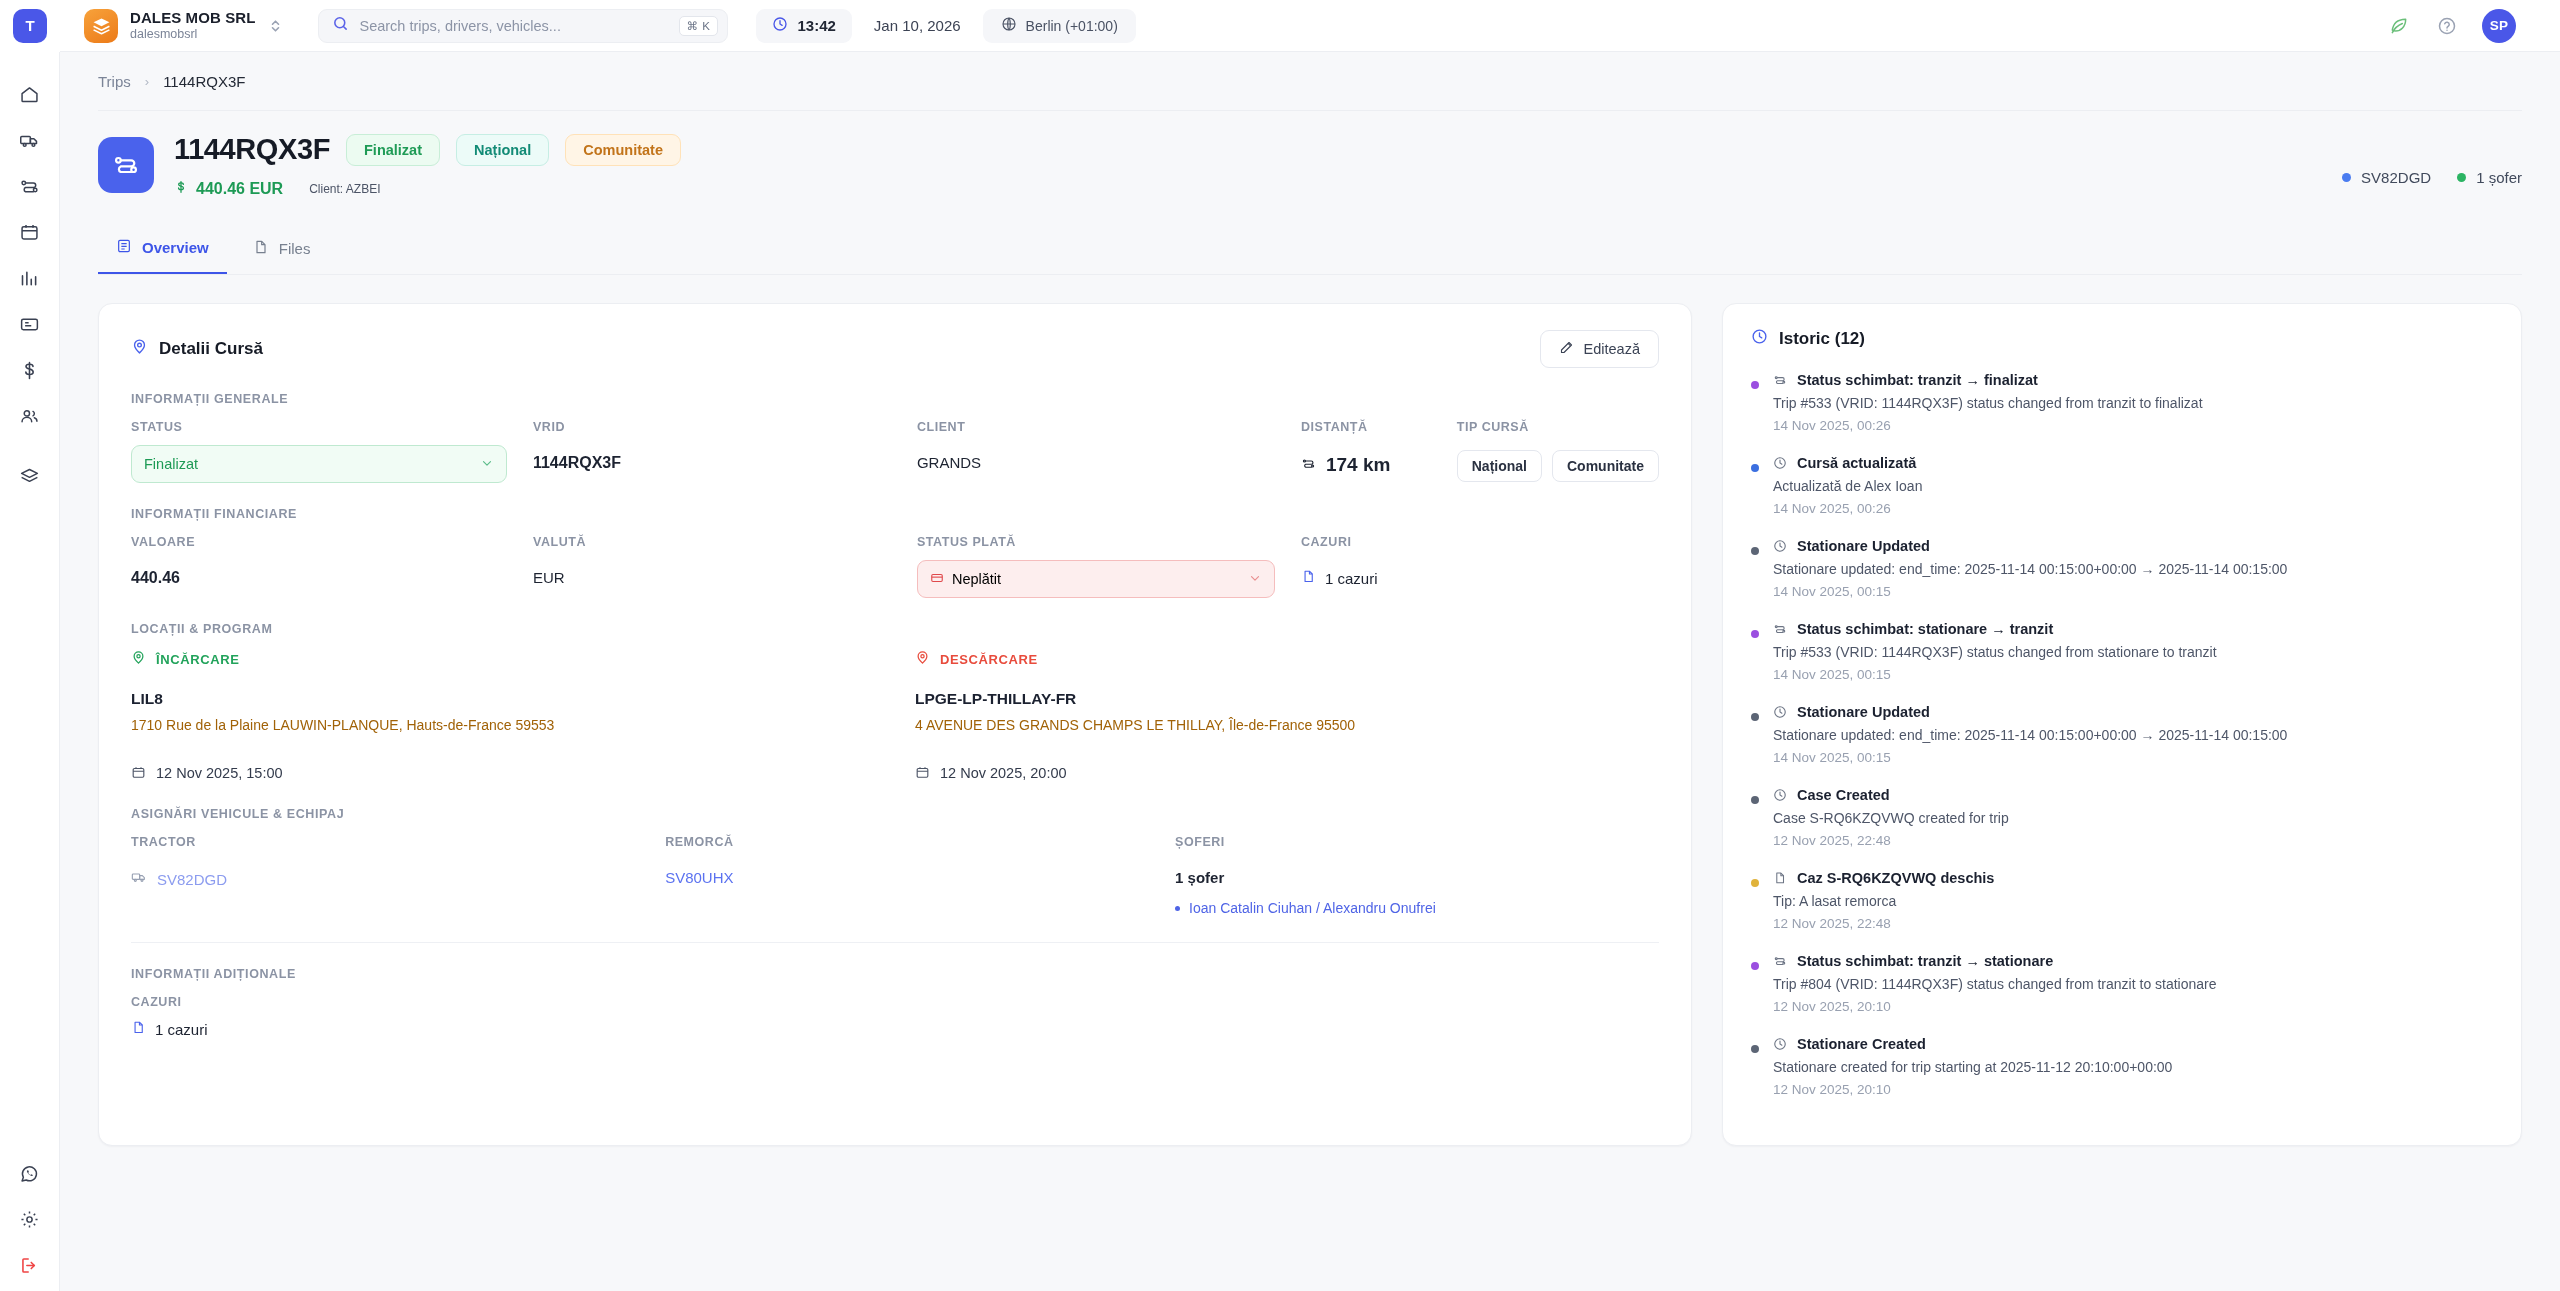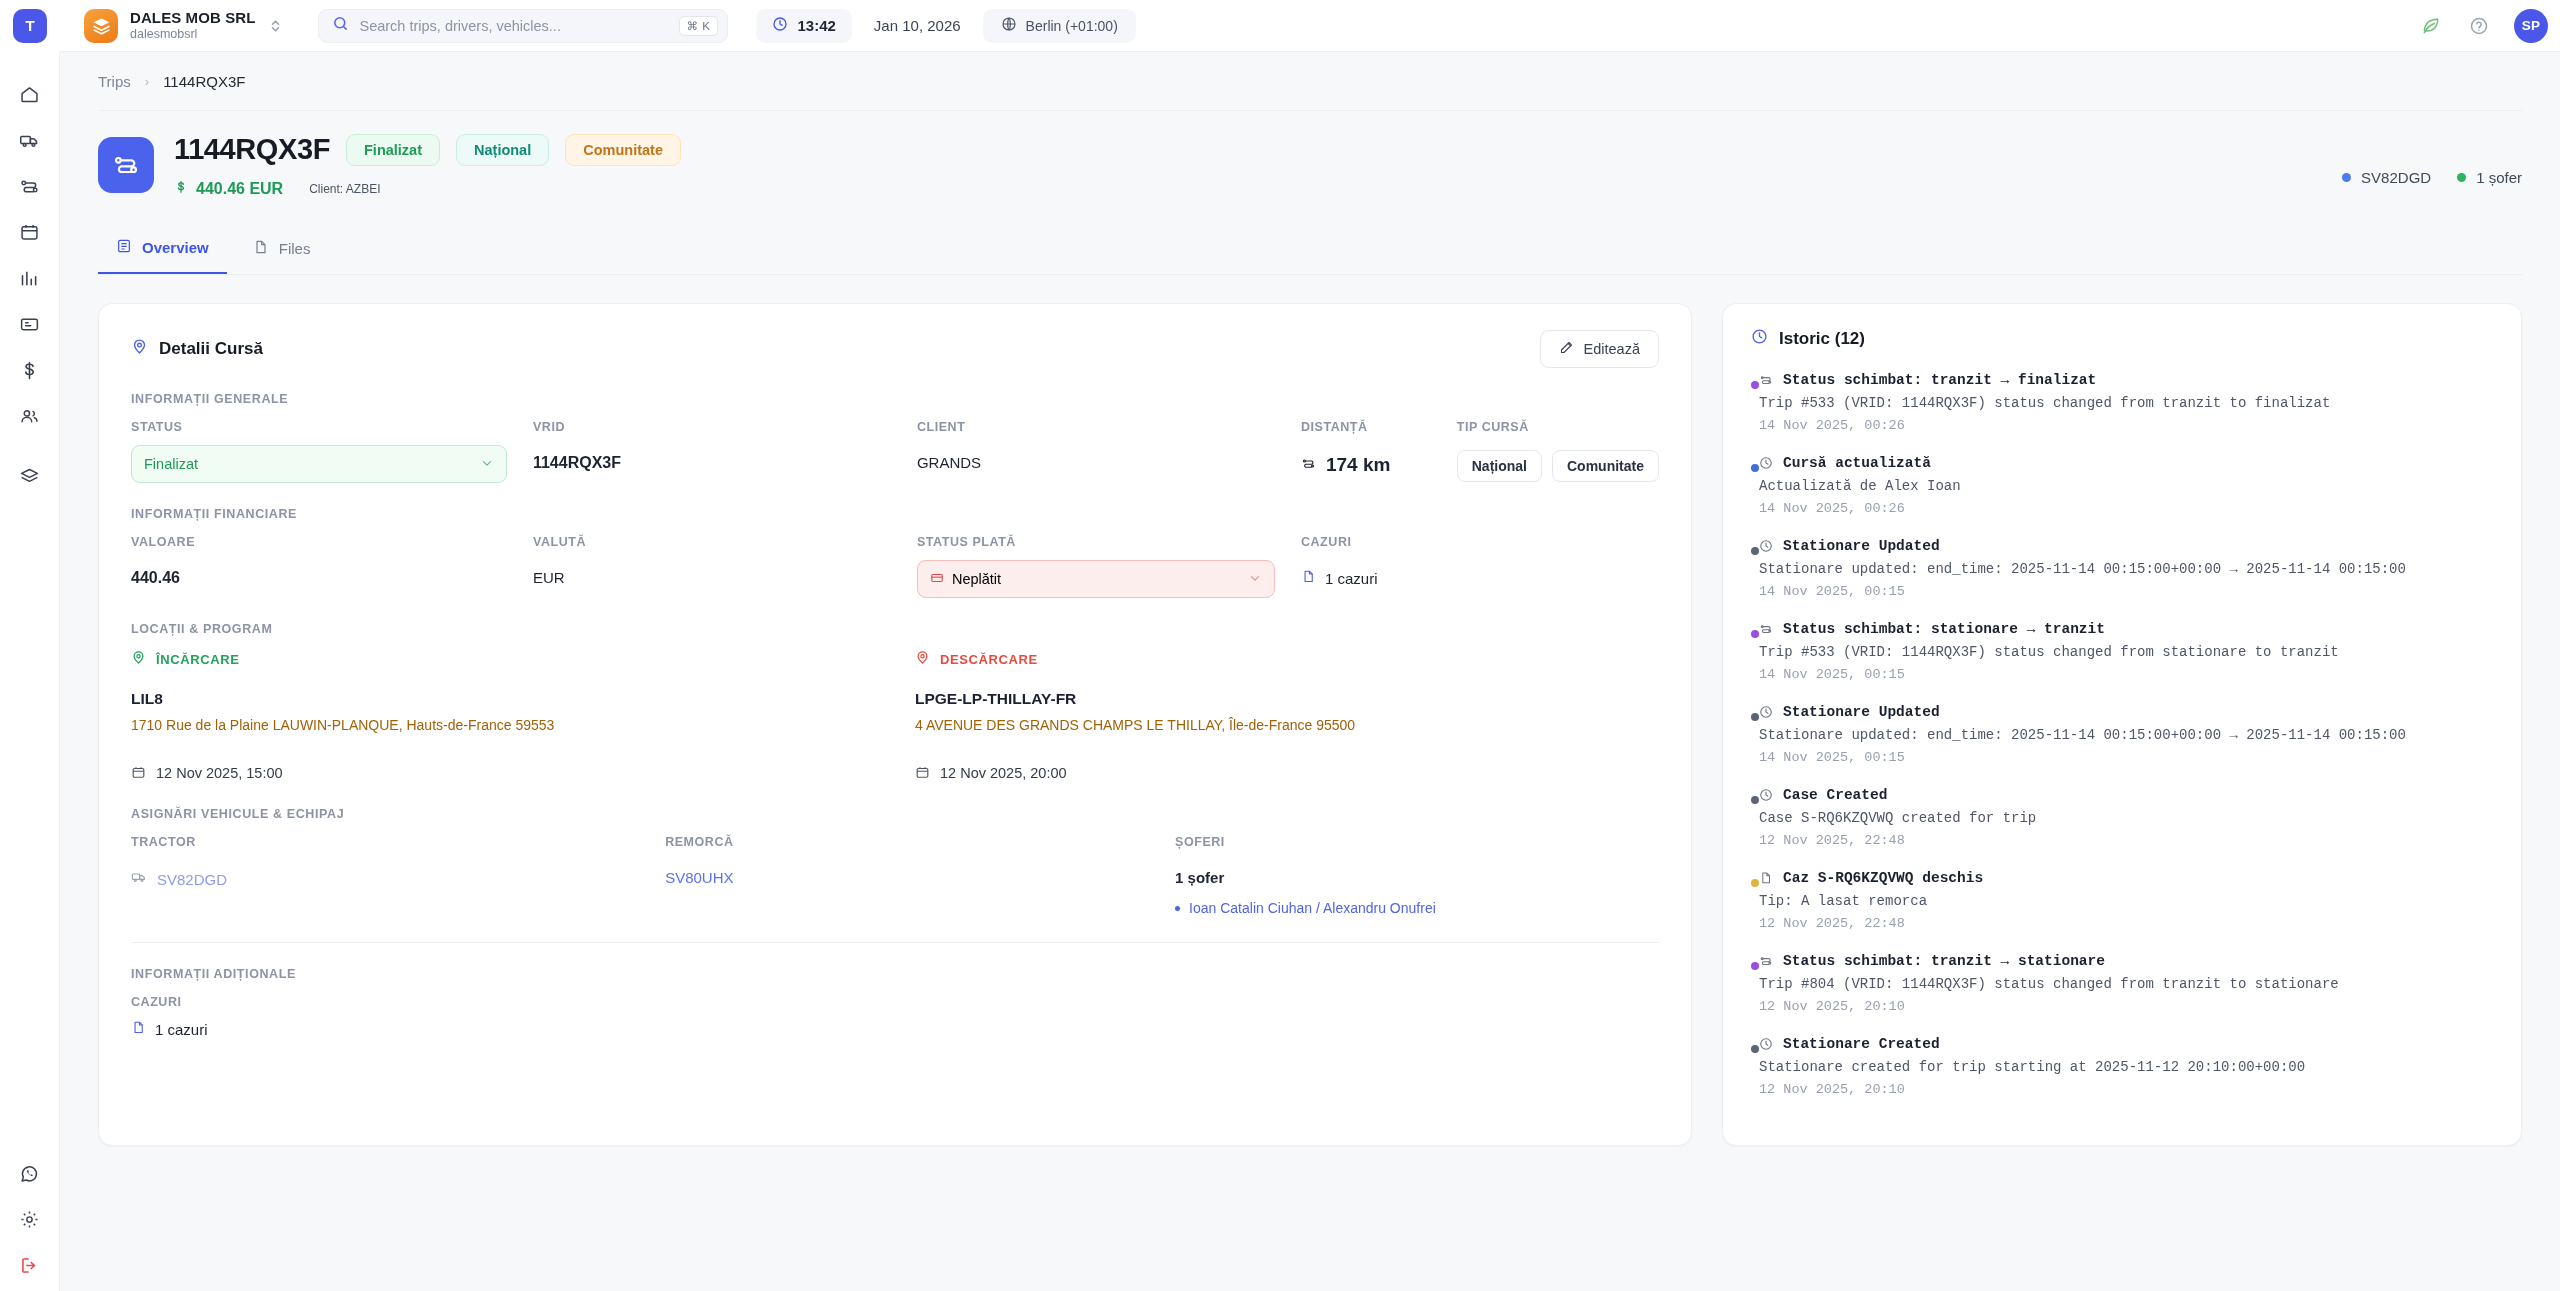--- a/index.html
+++ b/index.html
@@ -70,21 +70,21 @@
   .date-txt { margin-left: 22px; font-size: 15px; color: #3c4354; }
   .tz-pill {
     margin-left: 22px; height: 34px;
     background: #f5f6f9; border-radius: 9px;
     display: flex; align-items: center; gap: 9px;
     padding: 0 18px;
     font-size: 14px; color: #4a5264;
   }
   .topbar-right {
     margin-left: auto; display: flex; align-items: center; gap: 22px;
-    padding-right: 12px;
+    padding-right: 44px;
   }
   .round-btn {
     width: 26px; height: 26px;
     display: flex; align-items: center; justify-content: center;
     color: #9aa2b3;
   }
   .avatar-circ {
     width: 34px; height: 34px; border-radius: 50%;
     background: #4a57e8; color: #fff;
     display: flex; align-items: center; justify-content: center;
@@ -230,21 +230,21 @@
   .grid3 { display: grid; grid-template-columns: 1.05fr 1fr 1fr; gap: 0 26px; }
   .link-blue { color: #5b72f0; font-size: 15px; }
   .link-muted { color: #8c9cef; font-size: 15px; }
   .veh { display: flex; align-items: center; gap: 10px; }
   .drv-count { font-size: 15px; font-weight: bold; color: #1d2331; }
   .drv-item { display: flex; align-items: center; gap: 9px; font-size: 14px; color: #4f64e6; margin-top: 14px; }
   .drv-bullet { width: 5px; height: 5px; border-radius: 50%; background: #4f64e6; }
 
   
   .hist-list { margin-top: 22px; }
-  .hist-item { display: flex; padding: 0 0 22px 0; font-family: Liberation Mono, monospace; }
+  .hist-item { display: flex; gap: 14px; padding: 0 0 22px 0; }
   .hist-dot { width: 8px; height: 8px; border-radius: 50%; margin-top: 9px; flex: none; }
   .hist-body { flex: 1; min-width: 0; }
   .hist-title { display: flex; align-items: center; gap: 10px; font-size: 14.5px; font-weight: bold; color: #1b2130; }
   .hist-desc { font-size: 14px; color: #4e5668; margin-top: 7px; }
   .hist-time { font-size: 13.5px; color: #98a0b0; margin-top: 7px; }
   .ico-mute { color: #6d7585; display: flex; align-items: center; }
 
   .bottom-strip { height: 22px; }
 </style>
 </head>

